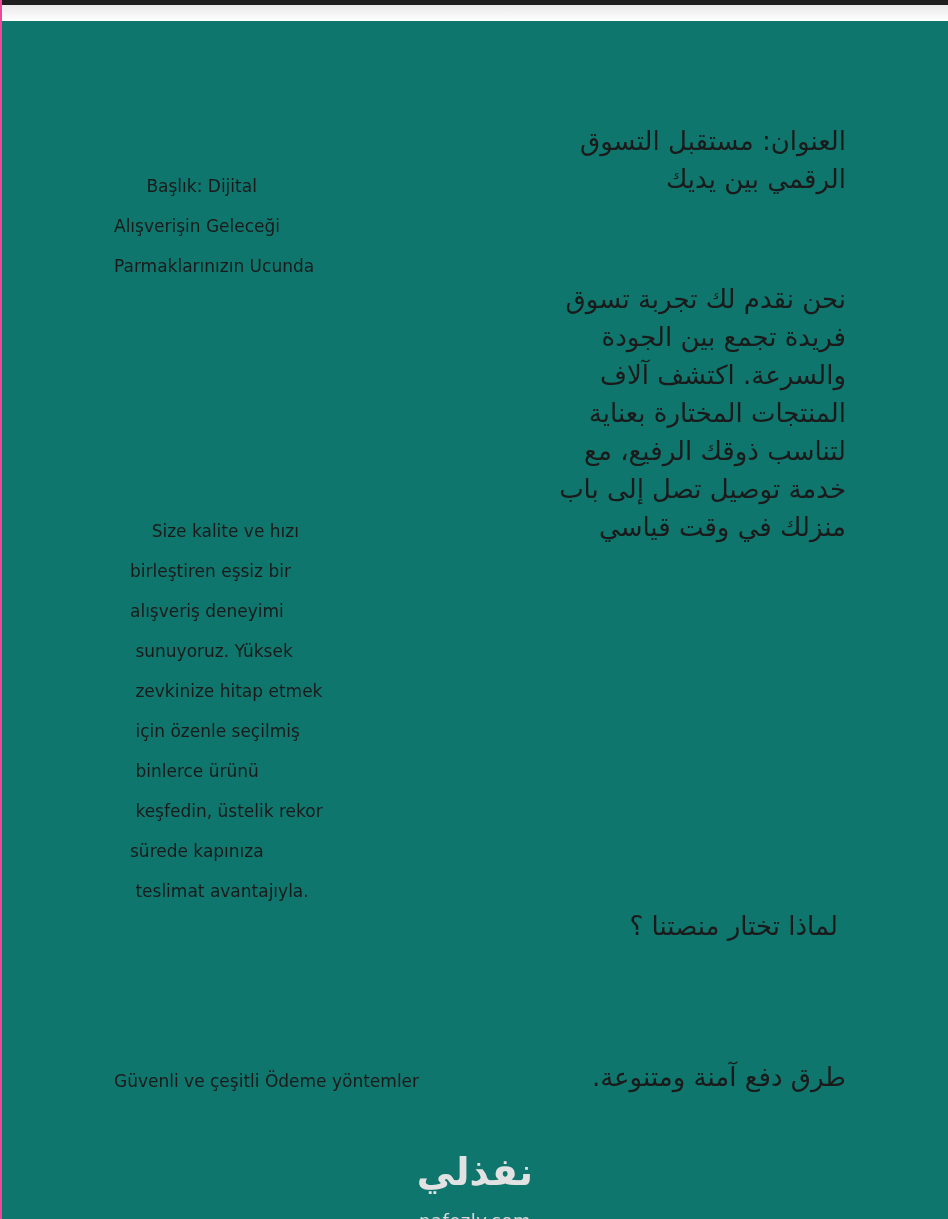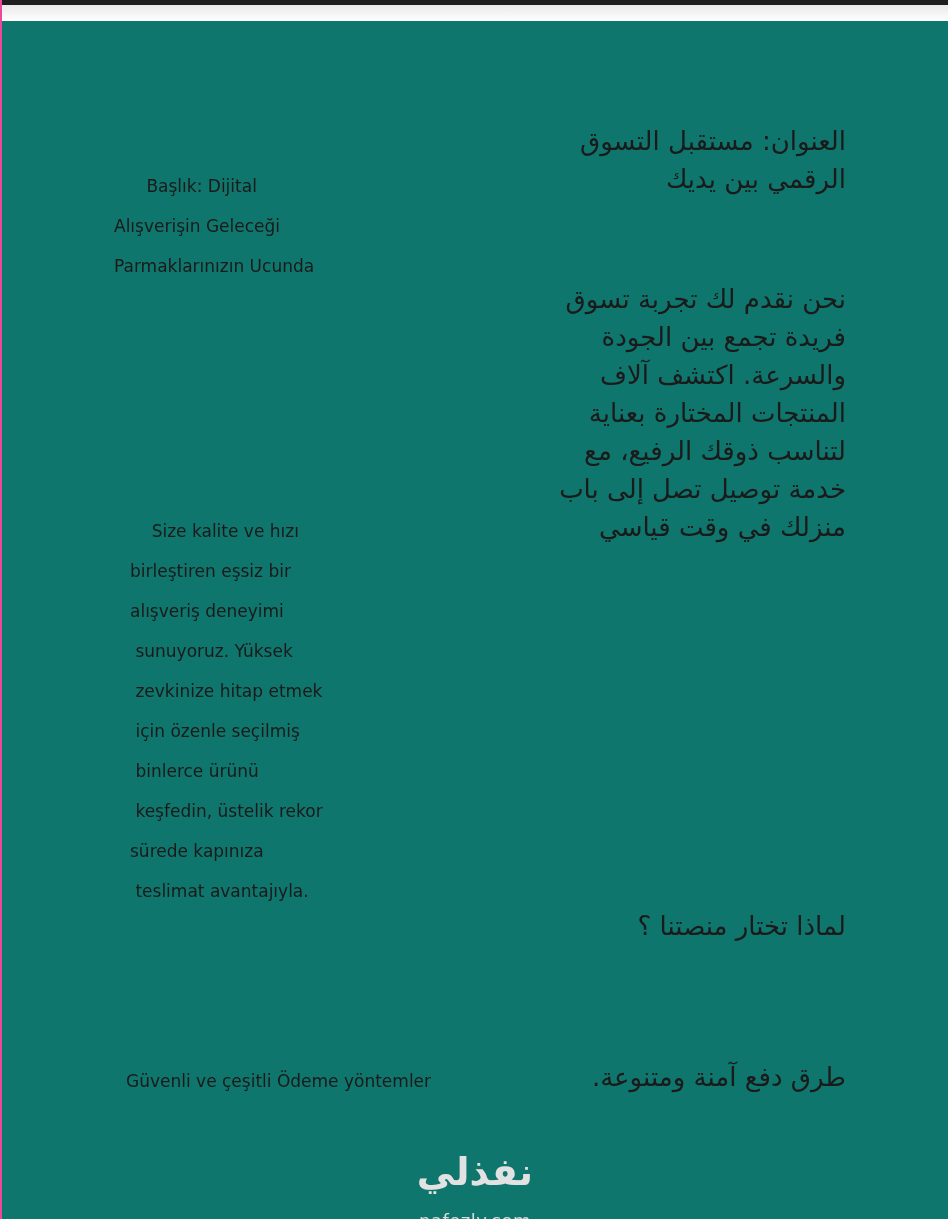--- a/index.html
+++ b/index.html
@@ -45,24 +45,24 @@
   .tr {
     direction: ltr;
     text-align: left;
     font-size: 17px;
     line-height: 40px;
   }
   .arabic-title   { right: 102px; top: 122px; }
   .turkish-title  { left: 112px;  top: 166px; }
   .arabic-intro   { right: 102px; top: 280px; }
   .turkish-intro  { left: 128px;  top: 511px; }
-  .arabic-why     { right: 102px; top: 907px; }
+  .arabic-why     { right: 110px; top: 907px; }
   .turkish-why    { left: 112px;  top: 949px; }
   .arabic-payment { right: 102px; top: 1020px; margin-top: 38px; }
-  .turkish-payment{ left: 112px;  top: 1061px; margin-left: 12px; }
+  .turkish-payment{ left: 112px;  top: 1061px; }
   .watermark {
     position: absolute;
     left: 0; right: 0;
     top: 1150px;
     text-align: center;
     user-select: none;
   }
   .wm-logo {
     font-size: 38px;
     font-weight: bold;

